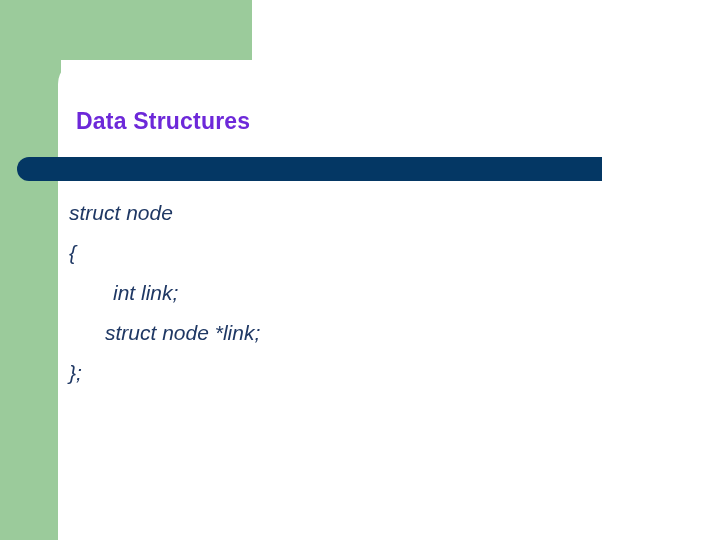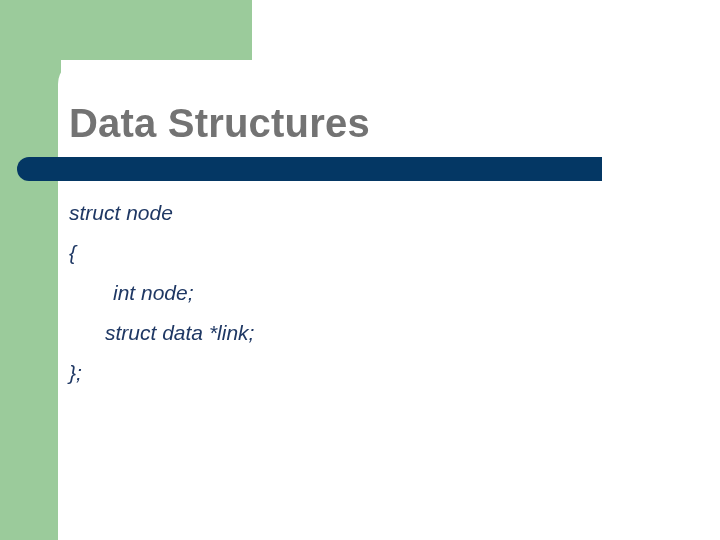--- a/index.html
+++ b/index.html
@@ -66,25 +66,25 @@
     border-top-left-radius: 12px;
     border-bottom-left-radius: 12px;
   }
 
   
 
   .slide-title {
     position: absolute;
     left: 69px;
     top: 101px;
-    margin: 0;
+    margin: 7px;
     font-family: "Liberation Sans", sans-serif;
-    font-size: 40px;
+    font-size: 23px;
     font-weight: bold;
-    color: #737373;
+    color: #6d28d9;
     letter-spacing: 0.2px;
     white-space: nowrap;
   }
 
   .code-block {
     position: absolute;
     left: 69px;
     top: 193px;
     width: 560px;
   }
@@ -113,18 +113,18 @@
 
   <div class="deco-white-panel"></div>
 
   <h1 class="slide-title">Data Structures</h1>
 
   <div class="deco-navy-bar"></div>
 
   <div class="code-block">
     <div class="code-line">struct node</div>
     <div class="code-line">{</div>
-    <div class="code-line indent-1">int node;</div>
-    <div class="code-line indent-2">struct data *link;</div>
+    <div class="code-line indent-1">int link;</div>
+    <div class="code-line indent-2">struct node *link;</div>
     <div class="code-line">};</div>
   </div>
 
 </div>
 
 </body></html>

